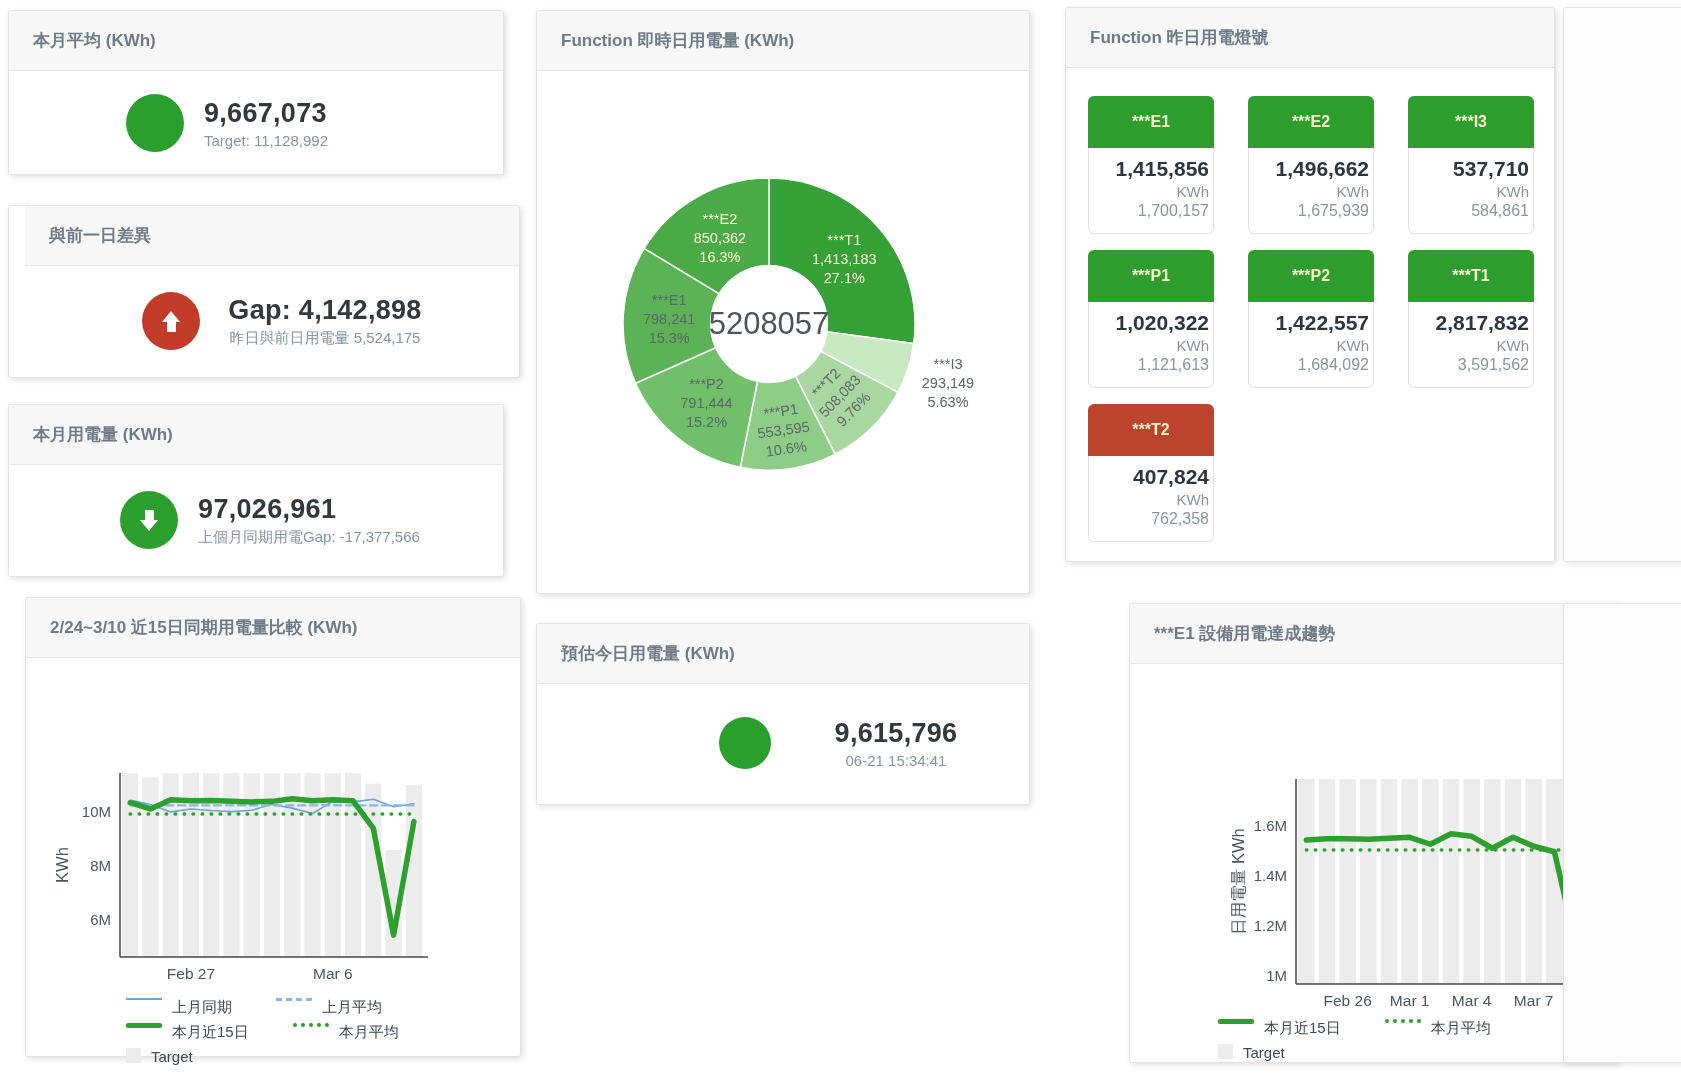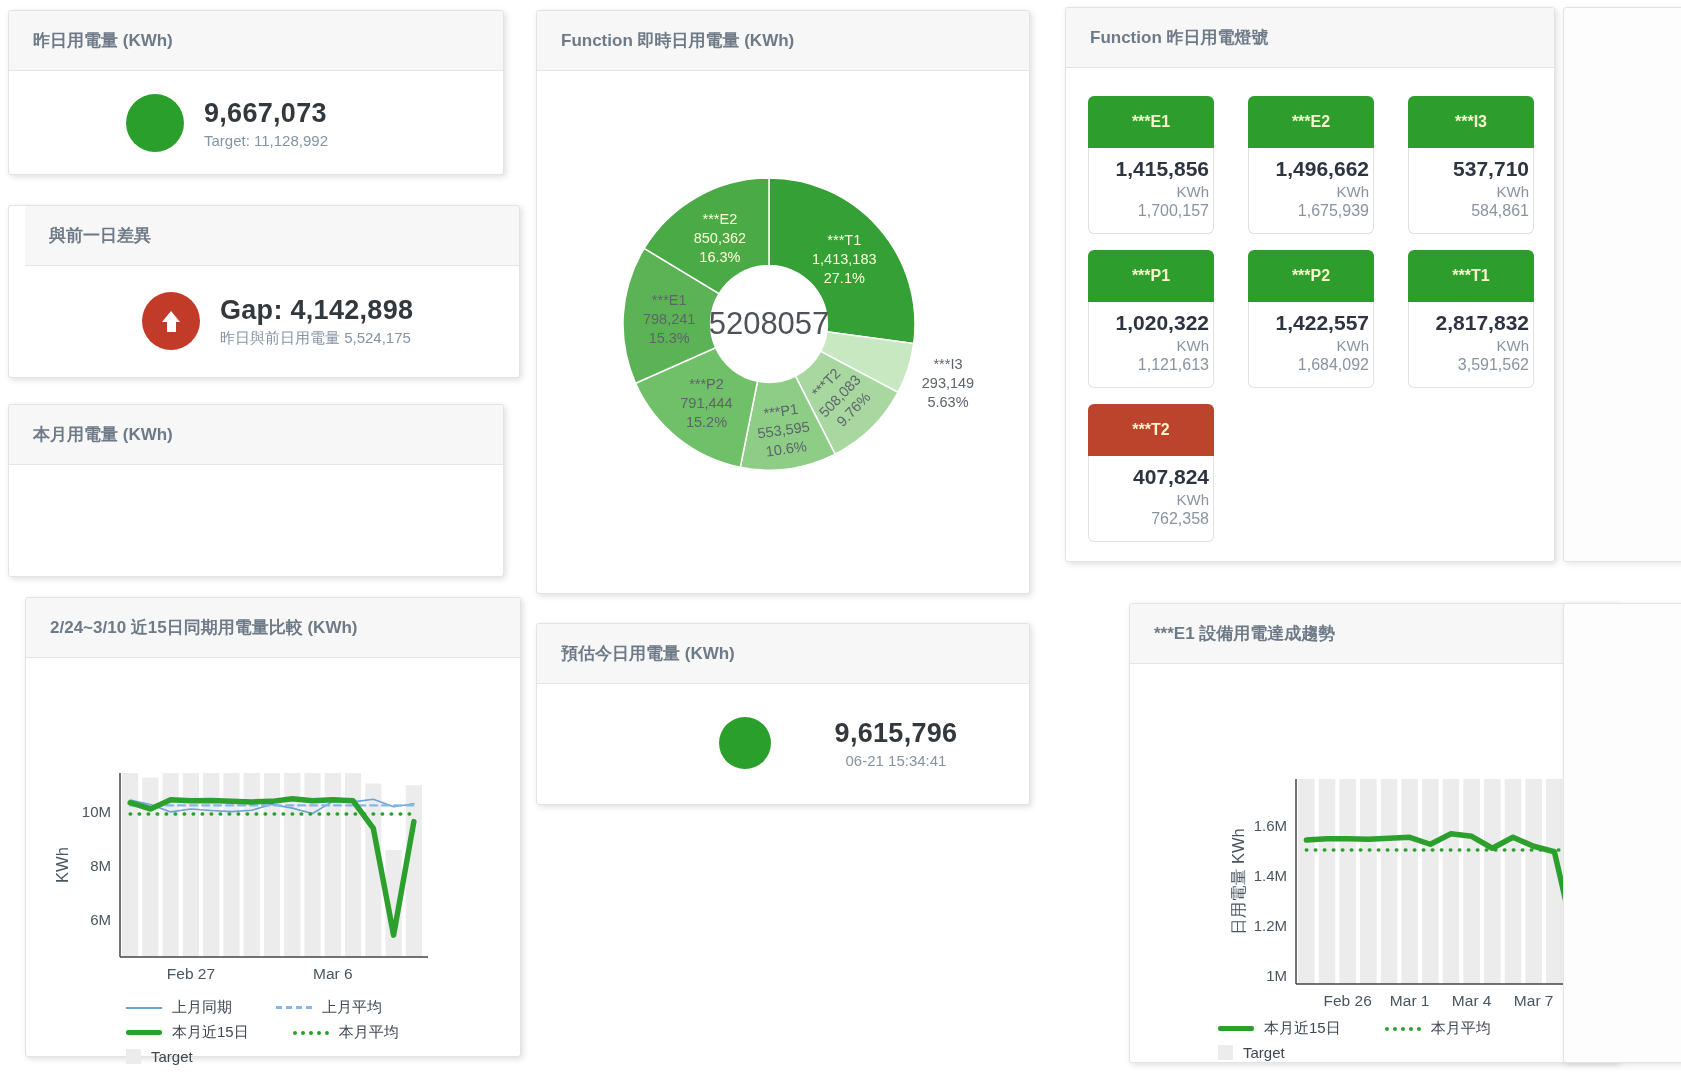--- a/index.html
+++ b/index.html
@@ -34,60 +34,70 @@
   .tiles-grid{display:grid;grid-template-columns:repeat(3,126px);column-gap:34px;row-gap:16px;padding:28px 0 0 22px;}
   .tile-head{border-radius:6px 6px 0 0;height:52px;display:flex;align-items:center;justify-content:center;
     color:#fdf6cd;font-weight:bold;font-size:16px;}
   .tile-body{border:1px solid #e2e2e2;border-top:none;border-radius:0 0 6px 6px;text-align:right;padding:9px 4px 13px;background:#fff;}
   .tile-value{font-size:21px;font-weight:bold;color:#2e3440;}
   .tile-unit{font-size:15px;color:#8a93a0;margin-top:2px;}
   .tile-target{font-size:16px;color:#8a93a0;margin-top:2px;}
   
   .legend-row{display:flex;align-items:center;gap:44px;margin:6px 0 0 100px;font-size:15px;color:#3f4752;}
   .legend-row.tight{margin-left:88px;}
-  .legend-item{display:flex;align-items:center;}
+  .legend-item{display:flex;align-items:flex-start;}
   .sw{display:inline-block;width:36px;margin-right:10px;}
   .sw-line{height:0;border-top:2px solid;}
   .sw-dash{height:0;border-top:3px dashed;}
   .sw-dot{height:0;border-top:4px dotted;}
   .sw-thick{height:5px;border-radius:2px;}
   .sw-square{width:15px;height:15px;margin-right:10px;}
   svg text{font-family:"Liberation Sans","DejaVu Sans",sans-serif;}
   .edge-sliver{position:absolute;width:130px;background:#fdfdfd;border:1px solid #e3e3e3;border-radius:3px;box-shadow:2px 2px 6px rgba(0,0,0,0.10);}
 </style>
 </head>
 <body>
 
 <div class="card" style="left:8px;top:10px;width:494px;height:163px;">
-  <div class="card-head">昨日用電量 (KWh)</div>
+  <div class="card-head">本月平均 (KWh)</div>
   <div class="card-body stat-row">
     <div class="circle" style="background: rgb(43, 159, 43);"></div>
     <div class="stat-text">
       <div class="stat-value">9,667,073</div>
       <div class="stat-sub">Target: 11,128,992</div>
     </div>
   </div>
 </div>
 
 <div class="card" style="left:8px;top:205px;width:494px;height:171px;padding-left:16px;">
   <div class="card-head">與前一日差異</div>
-  <div class="card-body stat-row" style="height:110px;">
+  <div class="card-body stat-row" style="height:110px;text-align:center;">
     <div class="circle" style="background: rgb(194, 58, 40);">
       <div class="tri-up"></div>
         <div class="stem"></div>
     </div>
     <div class="stat-text">
       <div class="stat-value">Gap: 4,142,898</div>
       <div class="stat-sub">昨日與前日用電量 5,524,175</div>
     </div>
   </div>
 </div>
 
 <div class="card" style="left:8px;top:404px;width:494px;height:171px;">
   <div class="card-head">本月用電量 (KWh)</div>
+  <div class="card-body stat-row" style="height:110px;">
+    <div class="circle" style="background: rgb(43, 159, 43);">
+      <div class="stem"></div>
+        <div class="tri-down"></div>
+    </div>
+    <div class="stat-text">
+      <div class="stat-value">97,026,961</div>
+      <div class="stat-sub">上個月同期用電Gap: -17,377,566</div>
+    </div>
+  </div>
 </div>
 
 <div class="card" style="left:25px;top:597px;width:494px;height:458px;">
   <div class="card-head">2/24~3/10 近15日同期用電量比較 (KWh)</div>
   <div class="card-body">
     <svg id="compare-svg" width="492" height="330">
         <rect x="96.02666666666666" y="115" width="16.213333333333335" height="184" fill="#ececec"></rect>
         <rect x="116.29333333333334" y="119.59324522760646" width="16.213333333333335" height="179.40675477239353" fill="#ececec"></rect>
         <rect x="136.56" y="115" width="16.213333333333335" height="184" fill="#ececec"></rect>
         <rect x="156.82666666666668" y="115" width="16.213333333333335" height="184" fill="#ececec"></rect>

